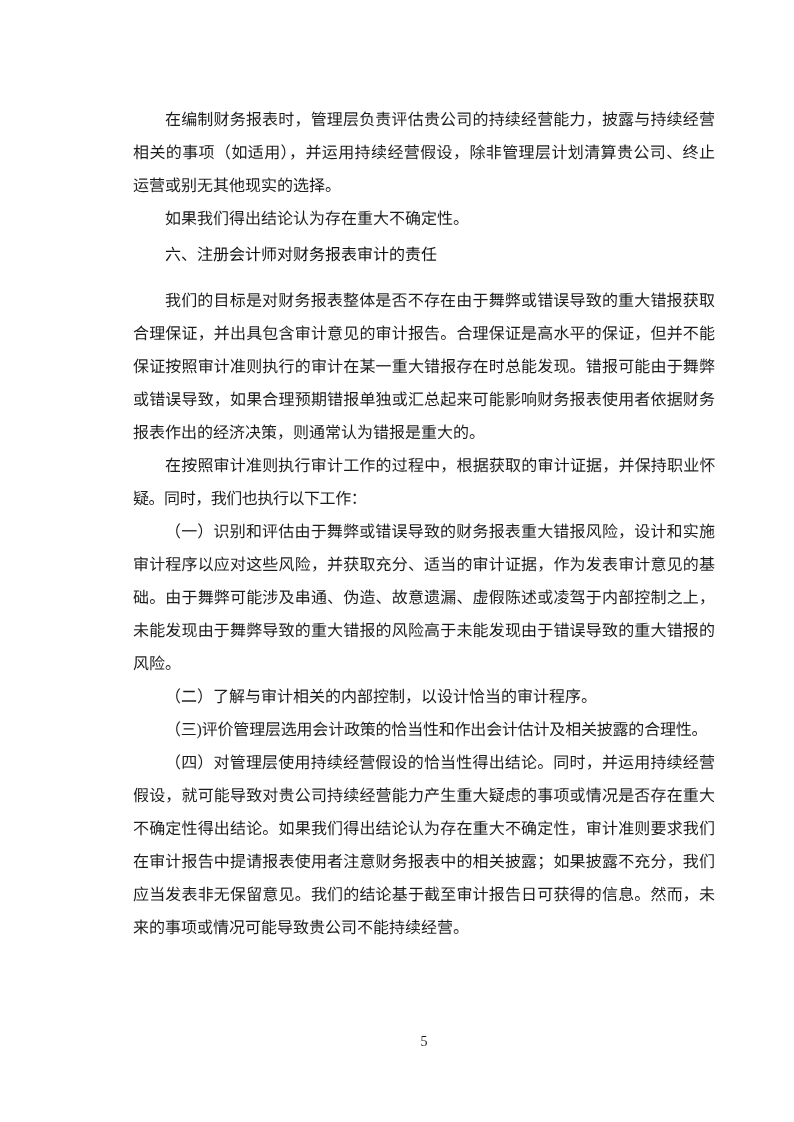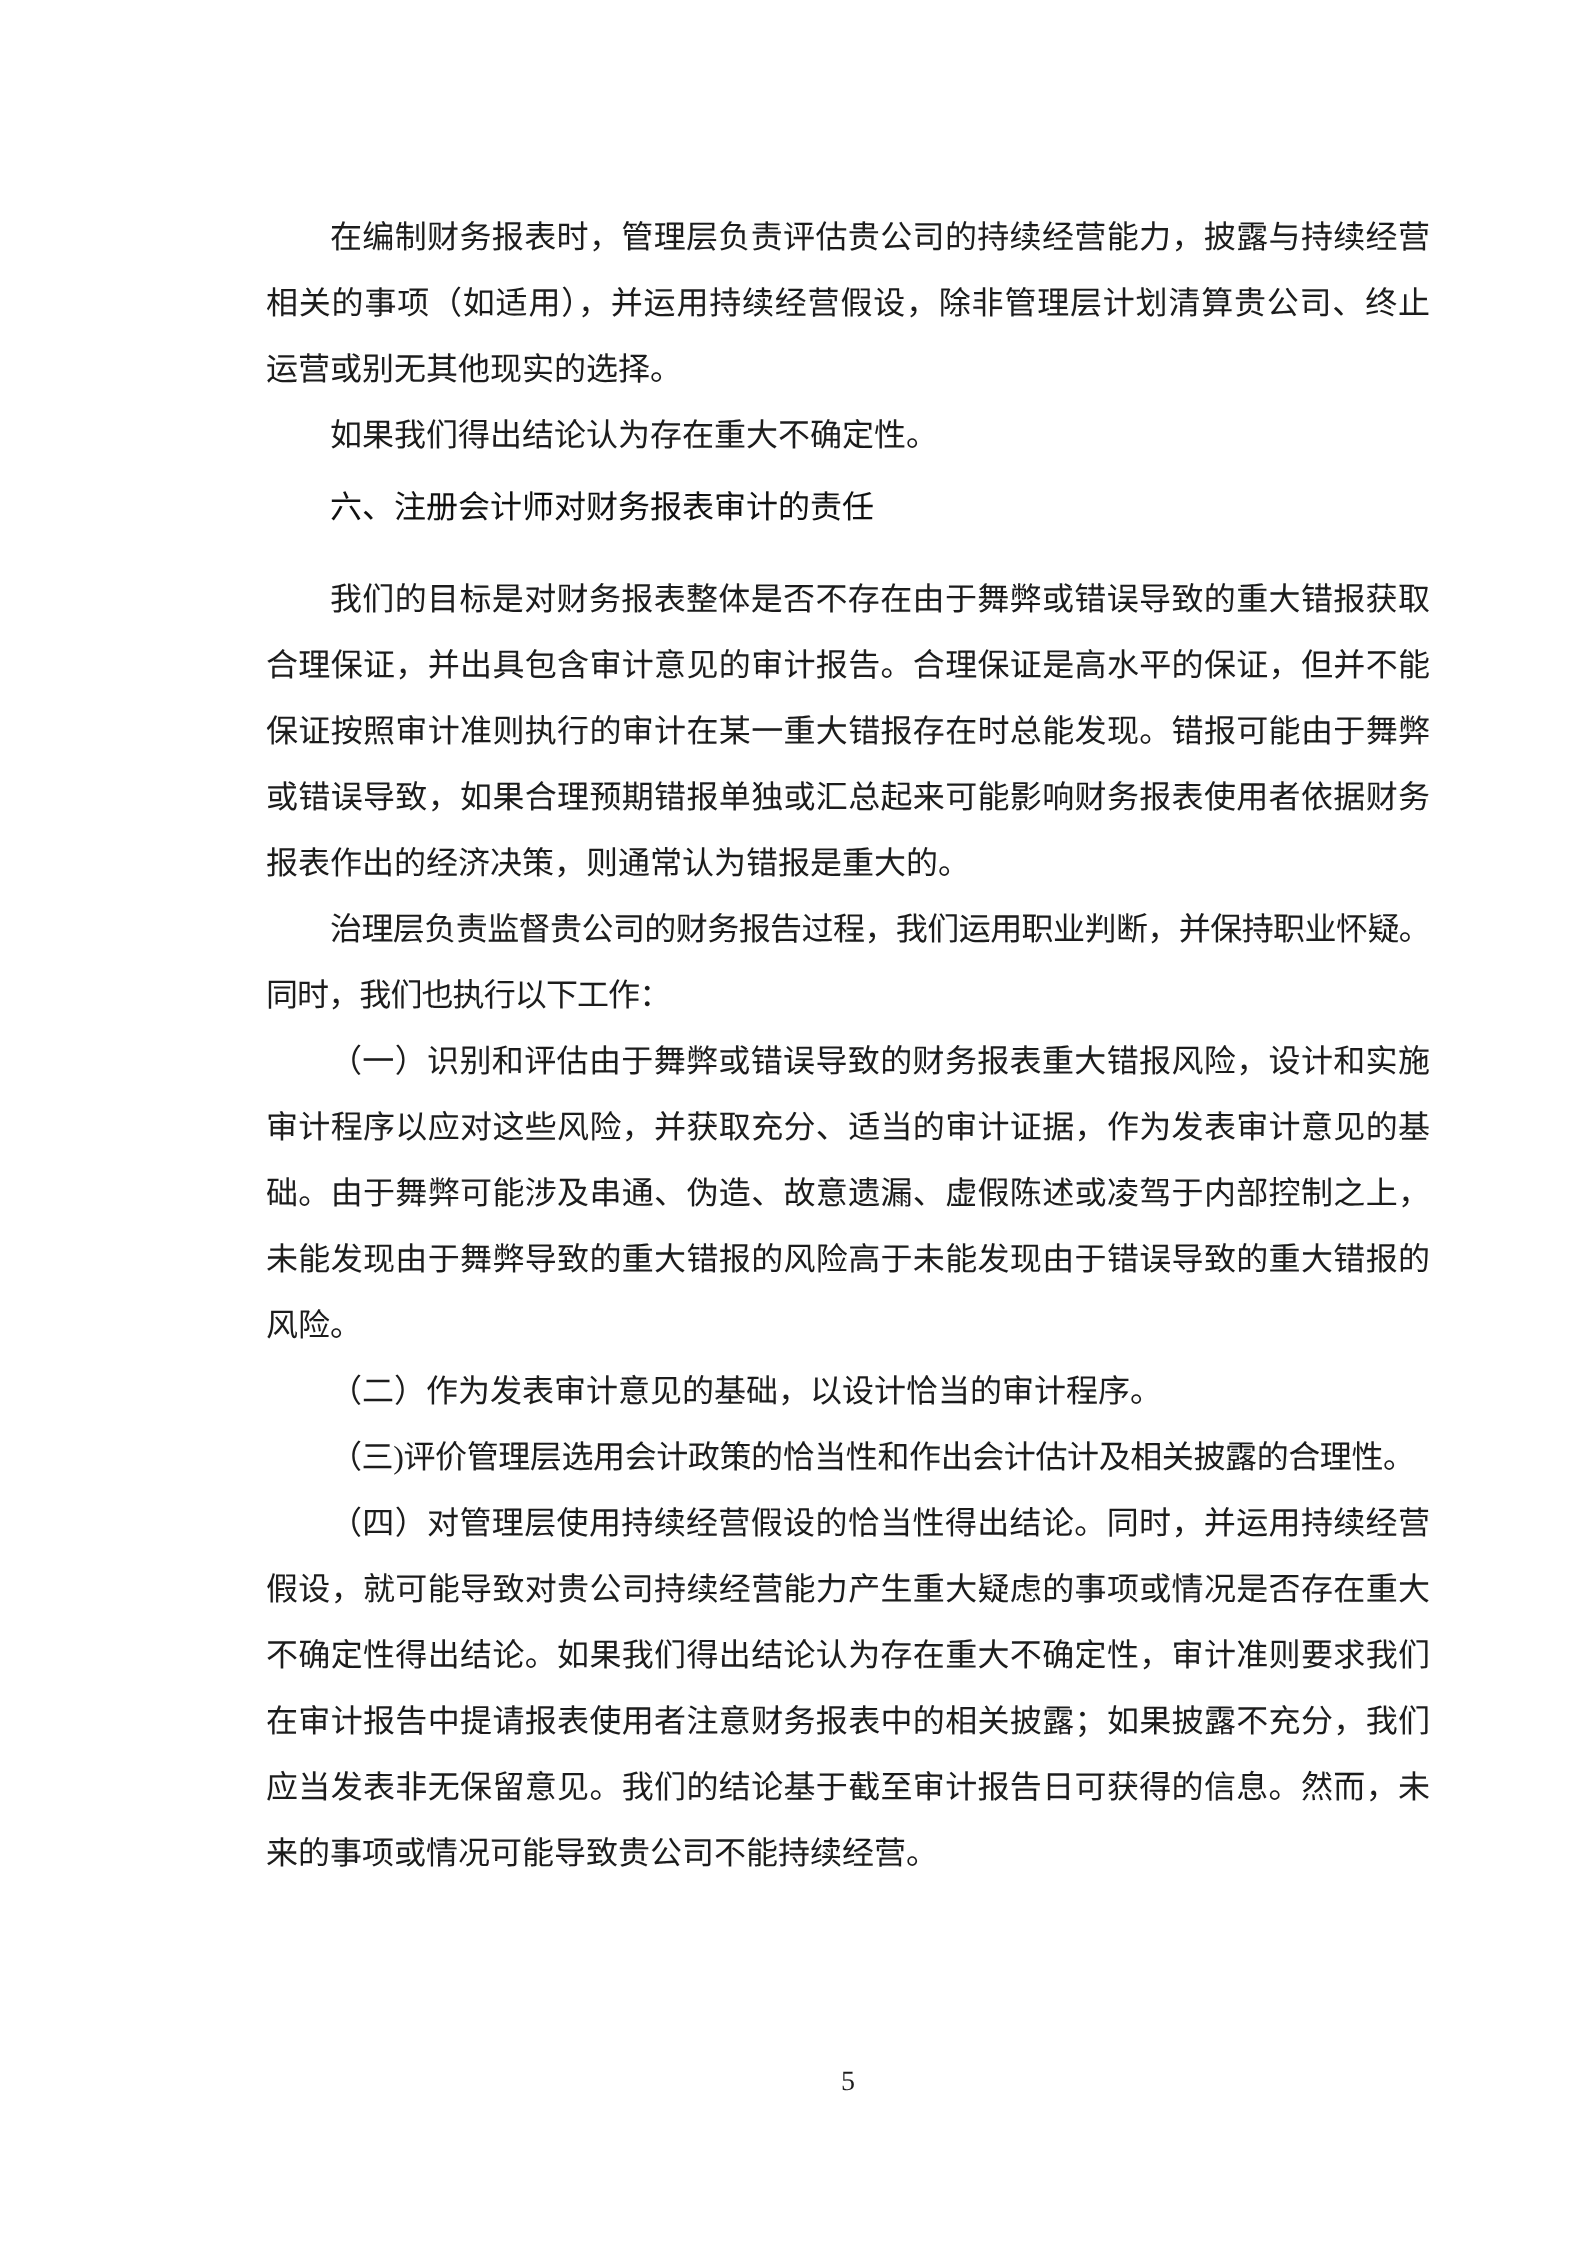--- a/index.html
+++ b/index.html
@@ -56,20 +56,20 @@
 </head>
 <body>
 
 <div class="page">
   <div class="content" id="doc-content">
 
   <p class="p-0">在编制财务报表时，管理层负责评估贵公司的持续经营能力，披露与持续经营相关的事项（如适用），并运用持续经营假设，除非管理层计划清算贵公司、终止运营或别无其他现实的选择。</p>
       <p class="p-1">如果我们得出结论认为存在重大不确定性。</p>
       <h2 class="p-2">六、注册会计师对财务报表审计的责任</h2>
       <p class="p-3">我们的目标是对财务报表整体是否不存在由于舞弊或错误导致的重大错报获取合理保证，并出具包含审计意见的审计报告。合理保证是高水平的保证，但并不能保证按照审计准则执行的审计在某一重大错报存在时总能发现。错报可能由于舞弊或错误导致，如果合理预期错报单独或汇总起来可能影响财务报表使用者依据财务报表作出的经济决策，则通常认为错报是重大的。</p>
-      <p class="p-4">治理层负责监督贵公司的财务报告过程，我们运用职业判断，并保持职业怀疑。同时，我们也执行以下工作：</p>
+      <p class="p-4">在按照审计准则执行审计工作的过程中，根据获取的审计证据，并保持职业怀疑。同时，我们也执行以下工作：</p>
       <p class="p-5">（一）识别和评估由于舞弊或错误导致的财务报表重大错报风险，设计和实施审计程序以应对这些风险，并获取充分、适当的审计证据，作为发表审计意见的基础。由于舞弊可能涉及串通、伪造、故意遗漏、虚假陈述或凌驾于内部控制之上，未能发现由于舞弊导致的重大错报的风险高于未能发现由于错误导致的重大错报的风险。</p>
-      <p class="p-6">（二）作为发表审计意见的基础，以设计恰当的审计程序。</p>
+      <p class="p-6">（二）了解与审计相关的内部控制，以设计恰当的审计程序。</p>
       <p class="p-7">（三)评价管理层选用会计政策的恰当性和作出会计估计及相关披露的合理性。</p>
       <p class="p-8">（四）对管理层使用持续经营假设的恰当性得出结论。同时，并运用持续经营假设，就可能导致对贵公司持续经营能力产生重大疑虑的事项或情况是否存在重大不确定性得出结论。如果我们得出结论认为存在重大不确定性，审计准则要求我们在审计报告中提请报表使用者注意财务报表中的相关披露；如果披露不充分，我们应当发表非无保留意见。我们的结论基于截至审计报告日可获得的信息。然而，未来的事项或情况可能导致贵公司不能持续经营。</p>
     </div>
   <div class="footer">5</div>
 </div>
 
 </body></html>

